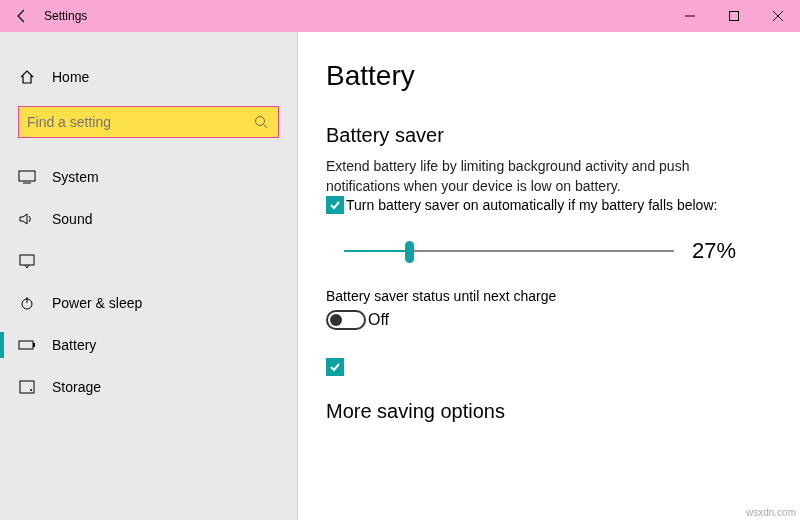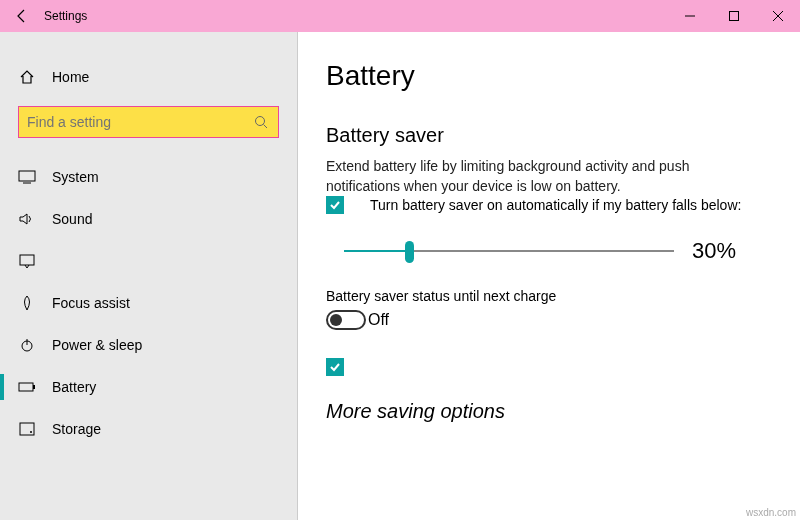--- a/index.html
+++ b/index.html
@@ -16,34 +16,34 @@
   .search input { border: none; outline: none; background: transparent; font-size: 14px; color: #666; width: 220px; }
   .cat { font-size: 14px; font-weight: 600; padding: 6px 18px 14px 18px; }
   .nav { list-style: none; }
   .nav li { display: flex; align-items: center; gap: 16px; padding: 12px 18px; font-size: 14px; position: relative; }
   .nav li.active::before { content: ""; position: absolute; left: 0; top: 8px; bottom: 8px; width: 4px; background: #0aa2a2; }
   .icon { width: 18px; height: 18px; display: inline-flex; align-items: center; justify-content: center; }
   .main { flex: 1; padding: 28px 28px 0 28px; overflow: hidden; }
   h1 { font-size: 28px; font-weight: 400; margin-bottom: 22px; }
   h2 { font-size: 20px; font-weight: 400; margin-bottom: 10px; margin-top: 32px; }
   .desc { font-size: 14px; color: #222; line-height: 1.4; max-width: 410px; }
-  .checkrow { display: flex; align-items: center; gap: 26px; font-size: 14px; margin-bottom: 24px; }
+  .checkrow { display: flex; align-items: center; gap: 2px; font-size: 14px; margin-bottom: 24px; }
   .chk { width: 18px; height: 18px; border: 2px solid #0aa2a2; background: #0aa2a2; display: flex; align-items: center; justify-content: center; }
   .chk svg { stroke: #fff; }
   .sliderrow { display: flex; align-items: center; gap: 18px; margin: 0 0 24px 18px; }
   .slider { position: relative; width: 330px; height: 24px; }
   .track { position: absolute; top: 11px; left: 0; right: 0; height: 2px; background: #888; }
   .trackfill { position: absolute; top: 11px; left: 0; width: 20%; height: 2px; background: #0aa2a2; }
   .thumb { position: absolute; top: 2px; left: calc(20% - 5px); width: 9px; height: 22px; background: #0aa2a2; border-radius: 5px; }
   .pct { font-size: 22px; color: #000; }
   .sublabel { font-size: 14px; margin-bottom: 6px; }
   .toggle-row { display: flex; align-items: center; gap: 2px; margin-bottom: 28px; }
   .toggle { width: 40px; height: 20px; border: 2px solid #333; border-radius: 10px; position: relative; }
   .toggle .knob { position: absolute; left: 2px; top: 2px; width: 12px; height: 12px; background: #333; border-radius: 50%; }
-  .h3 { font-size: 20px; font-weight: 400; margin-top: 6px; font-style: italic; }
+  .h3 { font-size: 20px; font-weight: 400; margin-top: 6px; }
   .watermark { position: absolute; right: 4px; bottom: 2px; font-size: 10px; color: #aaa; }
 </style>
 </head>
 <body>
 
 <div class="titlebar">
   <div class="back">
     <svg width="14" height="14" viewBox="0 0 14 14">
         <path d="M9 1 L3 7 L9 13" stroke="#000" stroke-width="1.2" fill="none"></path>
       </svg>
@@ -111,28 +111,20 @@
         <span class="icon">
             <svg width="16" height="14" viewBox="0 0 16 14">
               <rect x="1" y="1" width="14" height="10" stroke="#000" fill="none"></rect>
               <path d="M6 11 L8 14 L10 11" stroke="#000" fill="none"></path>
             </svg>
           </span>
       </li>
       <li>
         <span class="icon">
             <svg width="16" height="16" viewBox="0 0 16 16">
-              <path d="M8 1 Q3 6 8 15 Q13 6 8 1" stroke="#000" fill="none"></path>
-            </svg>
-          </span>
-        <span>Focus assist</span>
-      </li>
-      <li>
-        <span class="icon">
-            <svg width="16" height="16" viewBox="0 0 16 16">
               <circle cx="8" cy="9" r="5" stroke="#000" fill="none"></circle>
               <line x1="8" y1="2" x2="8" y2="8" stroke="#000"></line>
             </svg>
           </span>
         <span>Power &amp; sleep</span>
       </li>
       <li class="active">
         <span class="icon">
             <svg width="18" height="12" viewBox="0 0 18 12">
               <rect x="1" y="2" width="14" height="8" stroke="#000" fill="none"></rect>
@@ -166,21 +158,21 @@
       </div>
       <span>Turn battery saver on automatically if my battery falls below:</span>
     </div>
 
     <div class="sliderrow">
       <div class="slider">
         <div class="track"></div>
         <div class="trackfill"></div>
         <div class="thumb"></div>
       </div>
-      <div class="pct">30%</div>
+      <div class="pct">27%</div>
     </div>
 
     <div class="sublabel">Battery saver status until next charge</div>
     <div class="toggle-row">
       <div class="toggle">
         <div class="knob"></div>
       </div>
       <span>Off</span>
     </div>
 

